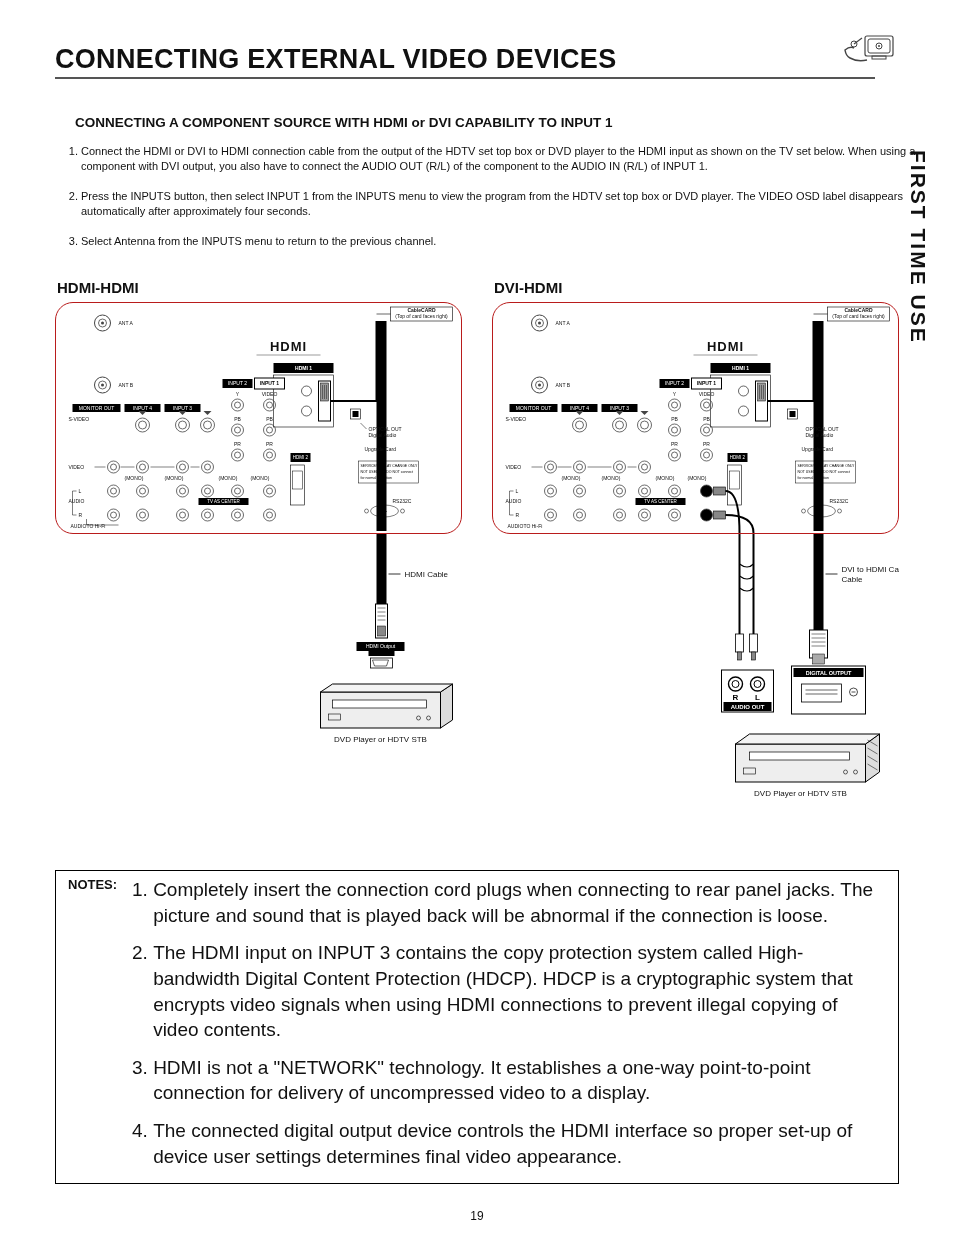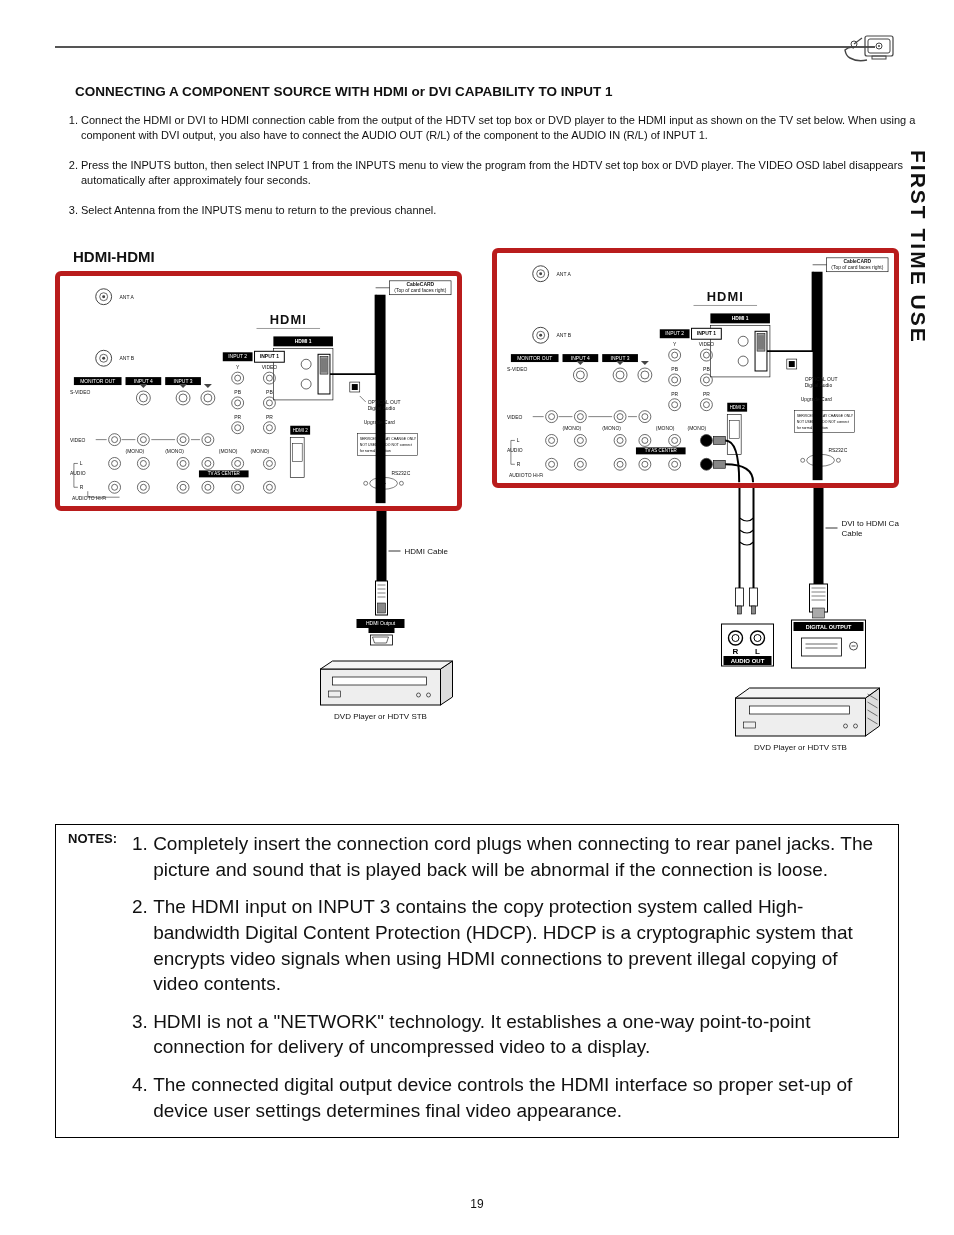--- a/index.html
+++ b/index.html
@@ -75,26 +75,26 @@
     gap: 30px;
     margin-top: 30px;
   }
   .diagram-col {
     flex: 1;
   }
   .diagram-title {
     font-size: 15px;
     font-weight: 900;
     font-family: Arial, Helvetica, sans-serif;
-    margin-left: 18px;
+    margin-left: 2px;
     margin-bottom: 6px;
   }
   .diagram-box {
-    border: 5px solid #b91c1c;
-    border-radius: 6px;
+    border: 1px solid #b91c1c;
+    border-radius: 18px;
     height: 230px;
     position: relative;
     overflow: hidden;
   }
   .tiny {
     font-size: 5px;
     fill: #111;
     font-family: Arial, Helvetica, sans-serif;
   }
   .tiny-bold {
@@ -139,21 +139,21 @@
     font-size: 19px;
     line-height: 1.35;
   }
   .notes-list li {
     margin-bottom: 12px;
   }
   .notes-list li:last-child { margin-bottom: 8px; }
 
   .page-number {
     position: absolute;
-    bottom: 24px;
+    bottom: 12px;
     left: 0;
     width: 100%;
     text-align: center;
     font-size: 12px;
   }
 </style>
 </head>
 <body>
 
 <div class="page">
@@ -164,20 +164,21 @@
       <rect x="26" y="7" width="22" height="14" rx="2" fill="none" stroke="#444" stroke-width="1"></rect>
       <circle cx="37" cy="14" r="3" fill="none" stroke="#444" stroke-width="1"></circle>
       <circle cx="37" cy="14" r="1" fill="#444"></circle>
       <rect x="30" y="24" width="14" height="3" fill="none" stroke="#444" stroke-width="1"></rect>
       <path d="M25 28 Q15 30 8 26 Q4 24 3 18 Q8 14 12 16" fill="none" stroke="#444" stroke-width="1.5"></path>
       <circle cx="12" cy="12" r="3" fill="none" stroke="#444" stroke-width="1"></circle>
       <path d="M12 12 L20 6" stroke="#444" stroke-width="1.2"></path>
     </svg>
   </div>
 
+  <div class="title">CONNECTING EXTERNAL VIDEO DEVICES</div>
   <div class="title-underline"></div>
 
   <div class="side-tab">FIRST TIME USE</div>
 
   <div class="subhead">CONNECTING A COMPONENT SOURCE WITH HDMI or DVI CAPABILITY TO INPUT 1</div>
 
   <ol class="main-steps">
     <li>Connect the HDMI or DVI to HDMI connection cable from the output of the HDTV set top box or DVD player to the HDMI input as shown on the TV set below.  When using a component with DVI output, you also have to connect the AUDIO OUT (R/L) of the component to the AUDIO IN (R/L) of INPUT 1.</li>
     <li>Press the INPUTS button, then select INPUT 1 from the INPUTS menu to view the program from the HDTV set top box or DVD player.  The VIDEO OSD label disappears automatically after approximately four seconds.</li>
     <li>Select Antenna from the INPUTS menu to return to the previous channel.</li>
@@ -389,20 +390,21 @@
             <rect x="270" y="180" width="12" height="6" fill="none" stroke="#000" stroke-width="0.6"></rect>
             <circle cx="360" cy="184" r="2" fill="none" stroke="#000" stroke-width="0.6"></circle>
             <circle cx="370" cy="184" r="2" fill="none" stroke="#000" stroke-width="0.6"></circle>
           </g>
           <text x="322" y="208" text-anchor="middle" class="mid">DVD Player or HDTV STB</text>
         </svg>
       </div>
     </div>
 
     <div class="diagram-col">
+      <div class="diagram-title">DVI-HDMI</div>
       <div class="diagram-box">
         <svg viewBox="0 0 400 230" width="100%" height="100%">
           <rect x="332" y="4" width="62" height="14" fill="none" stroke="#000" stroke-width="0.6"></rect>
           <text x="363" y="9" text-anchor="middle" class="tiny-bold">CableCARD</text>
           <text x="363" y="15" text-anchor="middle" class="tiny">(Top of card faces right)</text>
           <line x1="332" y1="11" x2="318" y2="11" stroke="#000" stroke-width="0.6"></line>
 
           <circle cx="44" cy="20" r="8" fill="none" stroke="#444" stroke-width="1"></circle>
           <circle cx="44" cy="20" r="4" fill="none" stroke="#444" stroke-width="0.8"></circle>
           <circle cx="44" cy="20" r="1.5" fill="#444"></circle>

